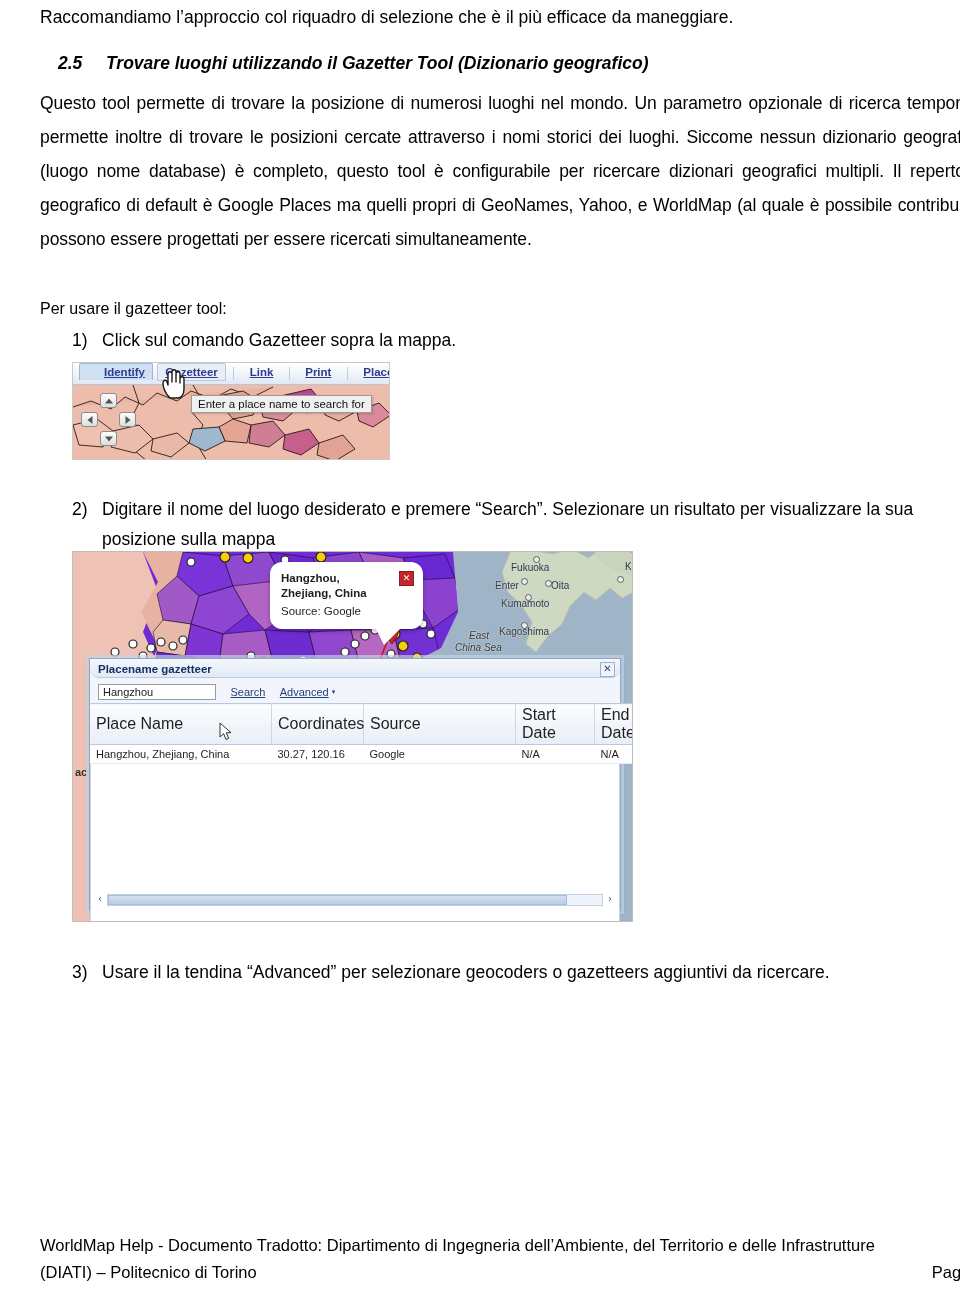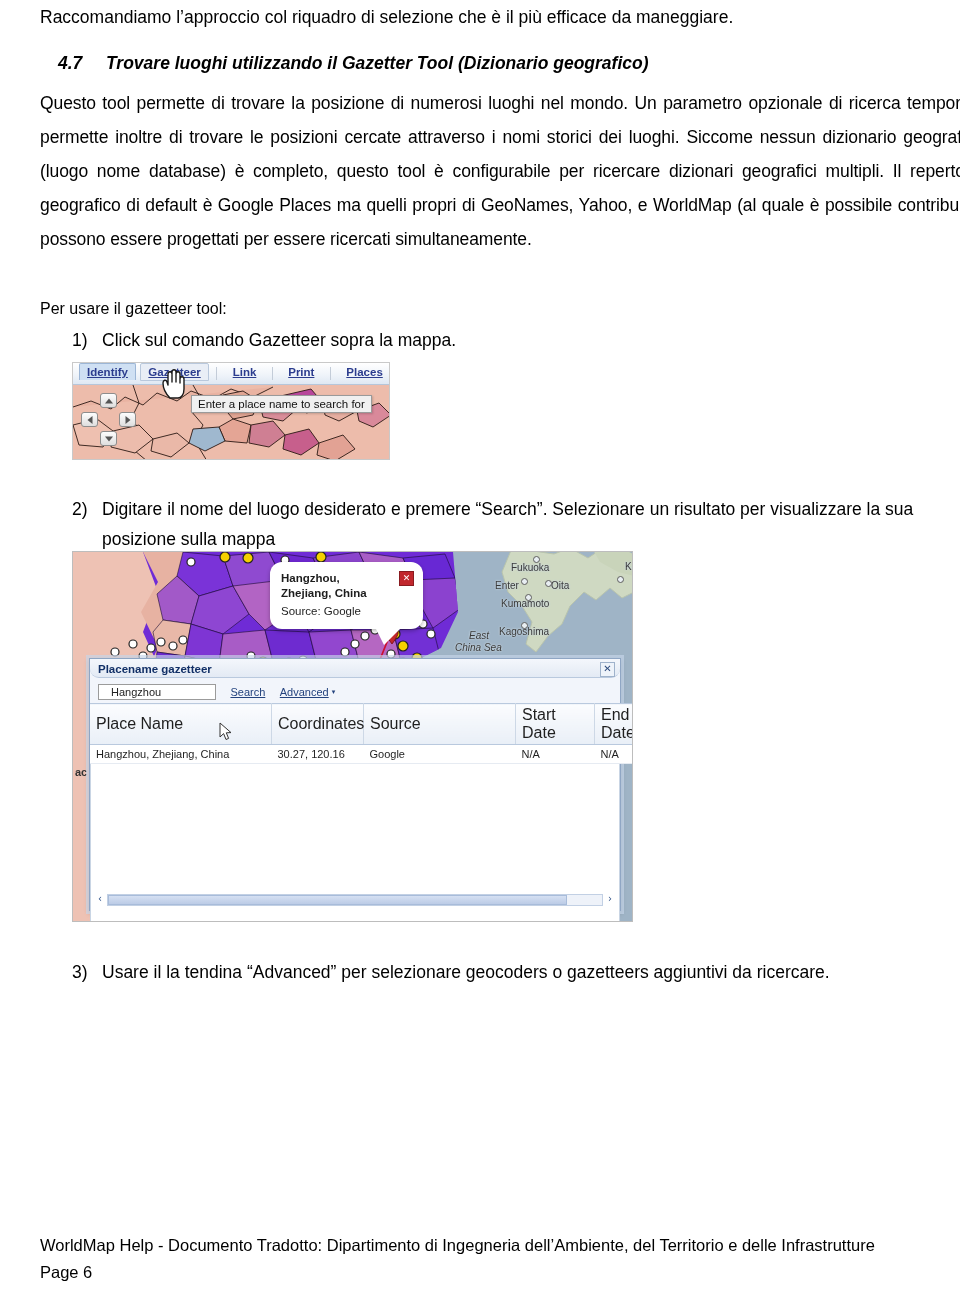--- a/index.html
+++ b/index.html
@@ -131,21 +131,21 @@
     color: #2b3c8e;
     text-decoration: underline;
     font-weight: bold;
     padding: 3px 8px 2px 8px;
     vertical-align: top;
   }
   .tb-item.sel {
     background: #cfe0f3;
     border: 1px solid #9cb6d6;
     border-bottom: none;
-    padding: 2px 7px 2px 7px;
+    padding: 2px 7px 2px 24px;
     border-radius: 2px 2px 0 0;
   }
   .tb-item.boxed {
     background: #e9eef6;
     border: 1px solid #b9c8dc;
     padding: 2px 7px 2px 7px;
     border-radius: 2px 2px 0 0;
   }
   .tb-sep {
     display: inline-block;
@@ -359,21 +359,21 @@
     white-space: nowrap;
   }
   .dlg-input {
     display: inline-block;
     width: 118px;
     height: 16px;
     background: #ffffff;
     border: 1px solid #9b9b9b;
     font-size: 11px;
     color: #222;
-    padding: 1px 0 0 12px;
+    padding: 1px 0 0 4px;
     box-sizing: border-box;
     vertical-align: middle;
     font-family: "Liberation Sans", sans-serif;
   }
   .dlg-link {
     display: inline-block;
     font-size: 11px;
     color: #24437e;
     text-decoration: underline;
     margin-left: 10px;
@@ -478,21 +478,21 @@
   }
 </style>
 </head>
 <body>
 
 <div class="page">
 
   <div class="lead-line">Raccomandiamo l’approccio col riquadro di selezione che è il più efficace da maneggiare.</div>
 
   <div class="section-heading">
-    <span class="sec-num">4.7</span><span>Trovare luoghi utilizzando il Gazetter Tool (Dizionario geografico)</span>
+    <span class="sec-num">2.5</span><span>Trovare luoghi utilizzando il Gazetter Tool (Dizionario geografico)</span>
   </div>
 
   <div class="body-block">
     <p class="doc-para">Questo tool permette di trovare la posizione di numerosi luoghi nel mondo. Un parametro opzionale di ricerca temporale permette inoltre di trovare le posizioni cercate attraverso i nomi storici dei luoghi. Siccome nessun dizionario geografico (luogo nome database) è completo, questo tool è configurabile per ricercare dizionari geografici multipli. Il repertorio geografico di default è Google Places ma quelli propri di GeoNames, Yahoo, e WorldMap (al quale è possibile contribuire) possono essere progettati per essere ricercati simultaneamente.</p>
   </div>
 
   <div class="intro-line">Per usare il gazetteer tool:</div>
 
   <div class="step" id="step1">
     <span class="num">1)</span>
@@ -768,17 +768,18 @@
   </div>
 
   <div class="step" id="step3">
     <span class="num">3)</span>
     <span class="txt">Usare il la tendina “Advanced” per selezionare geocoders o gazetteers aggiuntivi da ricercare.</span>
   </div>
 
   <div class="footer">
     <div>WorldMap Help  - Documento Tradotto: Dipartimento di Ingegneria dell’Ambiente, del Territorio e delle Infrastrutture</div>
     <div class="footer-row2">
+      <span>(DIATI) – Politecnico di Torino</span>
       <span>Page 6</span>
     </div>
   </div>
 
 </div>
 
 </body></html>

